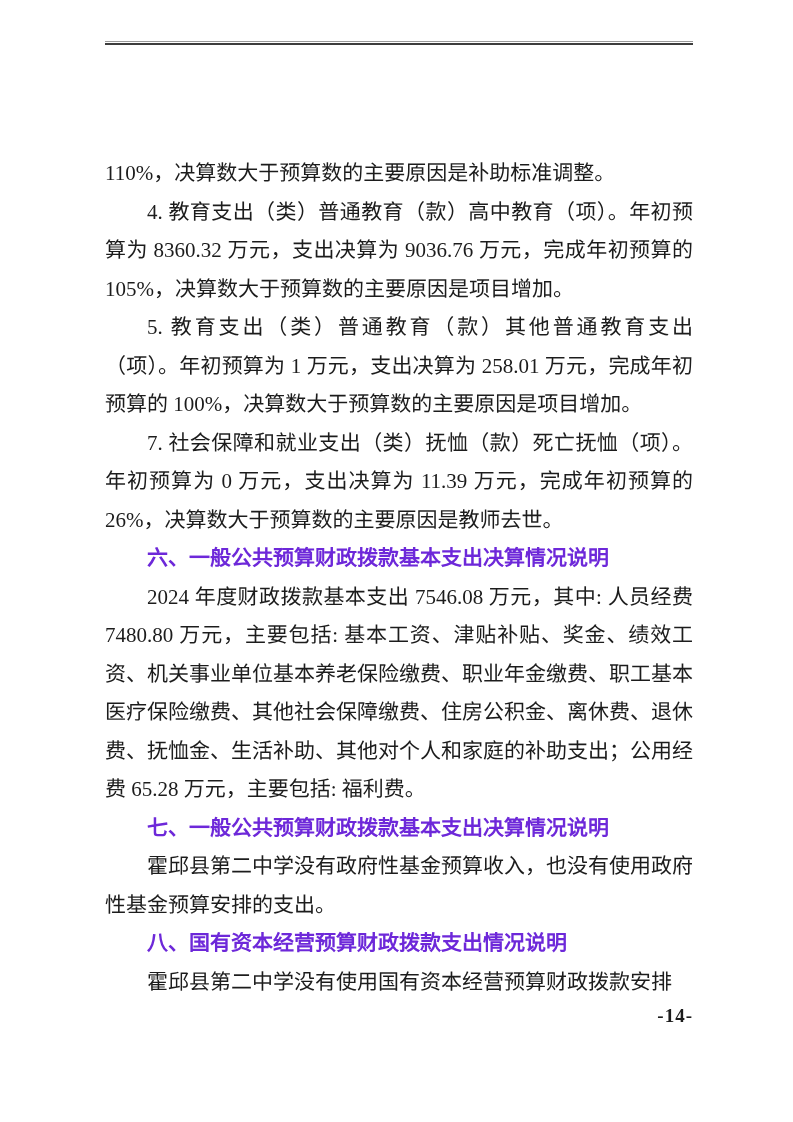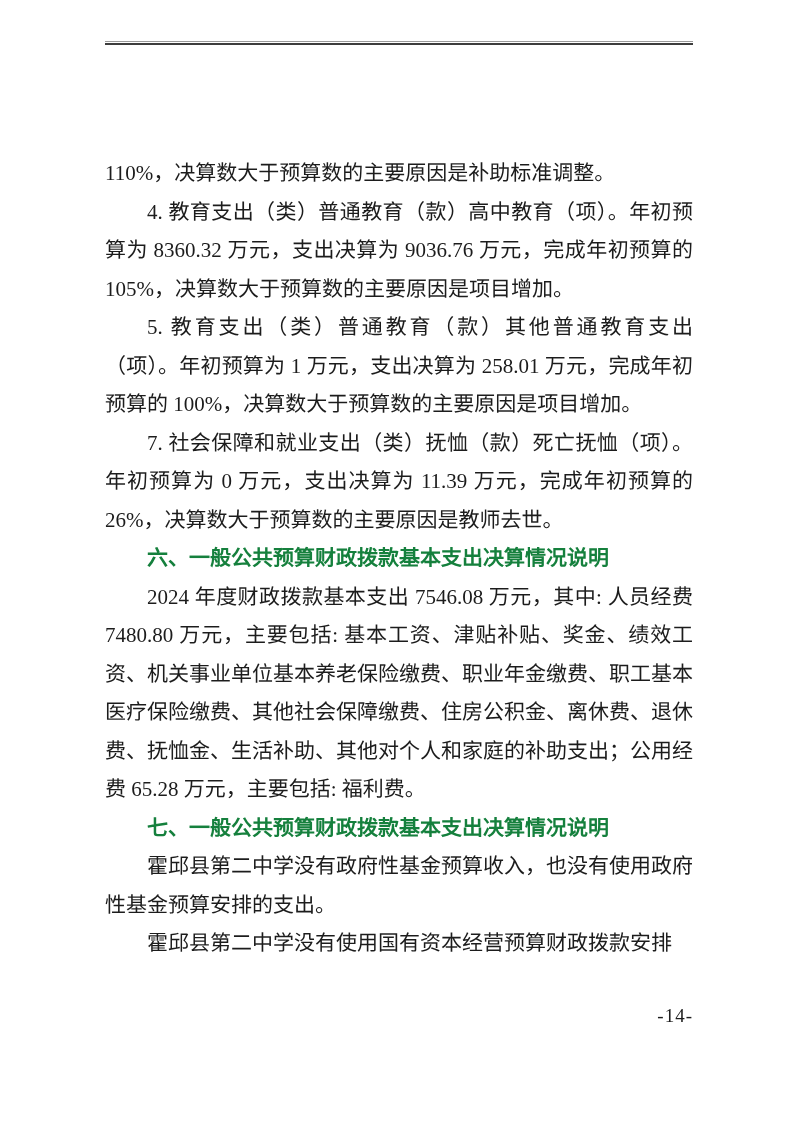--- a/index.html
+++ b/index.html
@@ -43,30 +43,31 @@
   }
   .indent { text-indent: 2em; }
   .no-indent { text-indent: 0; }
   .lead {
     font-weight: 400;
   }
   .heading {
     font-family: "Liberation Sans", "DejaVu Sans", sans-serif;
     font-weight: 700;
     text-indent: 2em;
-    color: #15803d;
+    color: #6d28d9;
   }
   .page-num {
     position: absolute;
     top: 991px;
     right: 100px;
     font-size: 19px;
     letter-spacing: 1px;
     color: #1c1c1c;
     font-family: "Liberation Serif", "DejaVu Serif", serif;
+    font-weight: bold;
   }
 </style>
 </head>
 <body>
 
 <div class="page">
 
   <div class="header-rule"></div>
 
   <div class="doc">
@@ -80,20 +81,21 @@
     <p class="para indent"><span class="lead">7. 社会保障和就业支出（类）抚恤（款）死亡抚恤（项）。</span><span>年初预算为 0 万元，支出决算为 11.39 万元，完成年初预算的 26%，决算数大于预算数的主要原因是教师去世。</span></p>
 
     <p class="para heading">六、一般公共预算财政拨款基本支出决算情况说明</p>
 
     <p class="para indent">2024 年度财政拨款基本支出 7546.08 万元，其中: 人员经费 7480.80 万元，主要包括: 基本工资、津贴补贴、奖金、绩效工资、机关事业单位基本养老保险缴费、职业年金缴费、职工基本医疗保险缴费、其他社会保障缴费、住房公积金、离休费、退休费、抚恤金、生活补助、其他对个人和家庭的补助支出；公用经费 65.28 万元，主要包括: 福利费。</p>
 
     <p class="para heading">七、一般公共预算财政拨款基本支出决算情况说明</p>
 
     <p class="para indent">霍邱县第二中学没有政府性基金预算收入，也没有使用政府性基金预算安排的支出。</p>
 
+    <p class="para heading">八、国有资本经营预算财政拨款支出情况说明</p>
 
     <p class="para indent">霍邱县第二中学没有使用国有资本经营预算财政拨款安排</p>
 
   </div>
 
   <div class="page-num">-14-</div>
 
 </div>
 
 </body></html>

